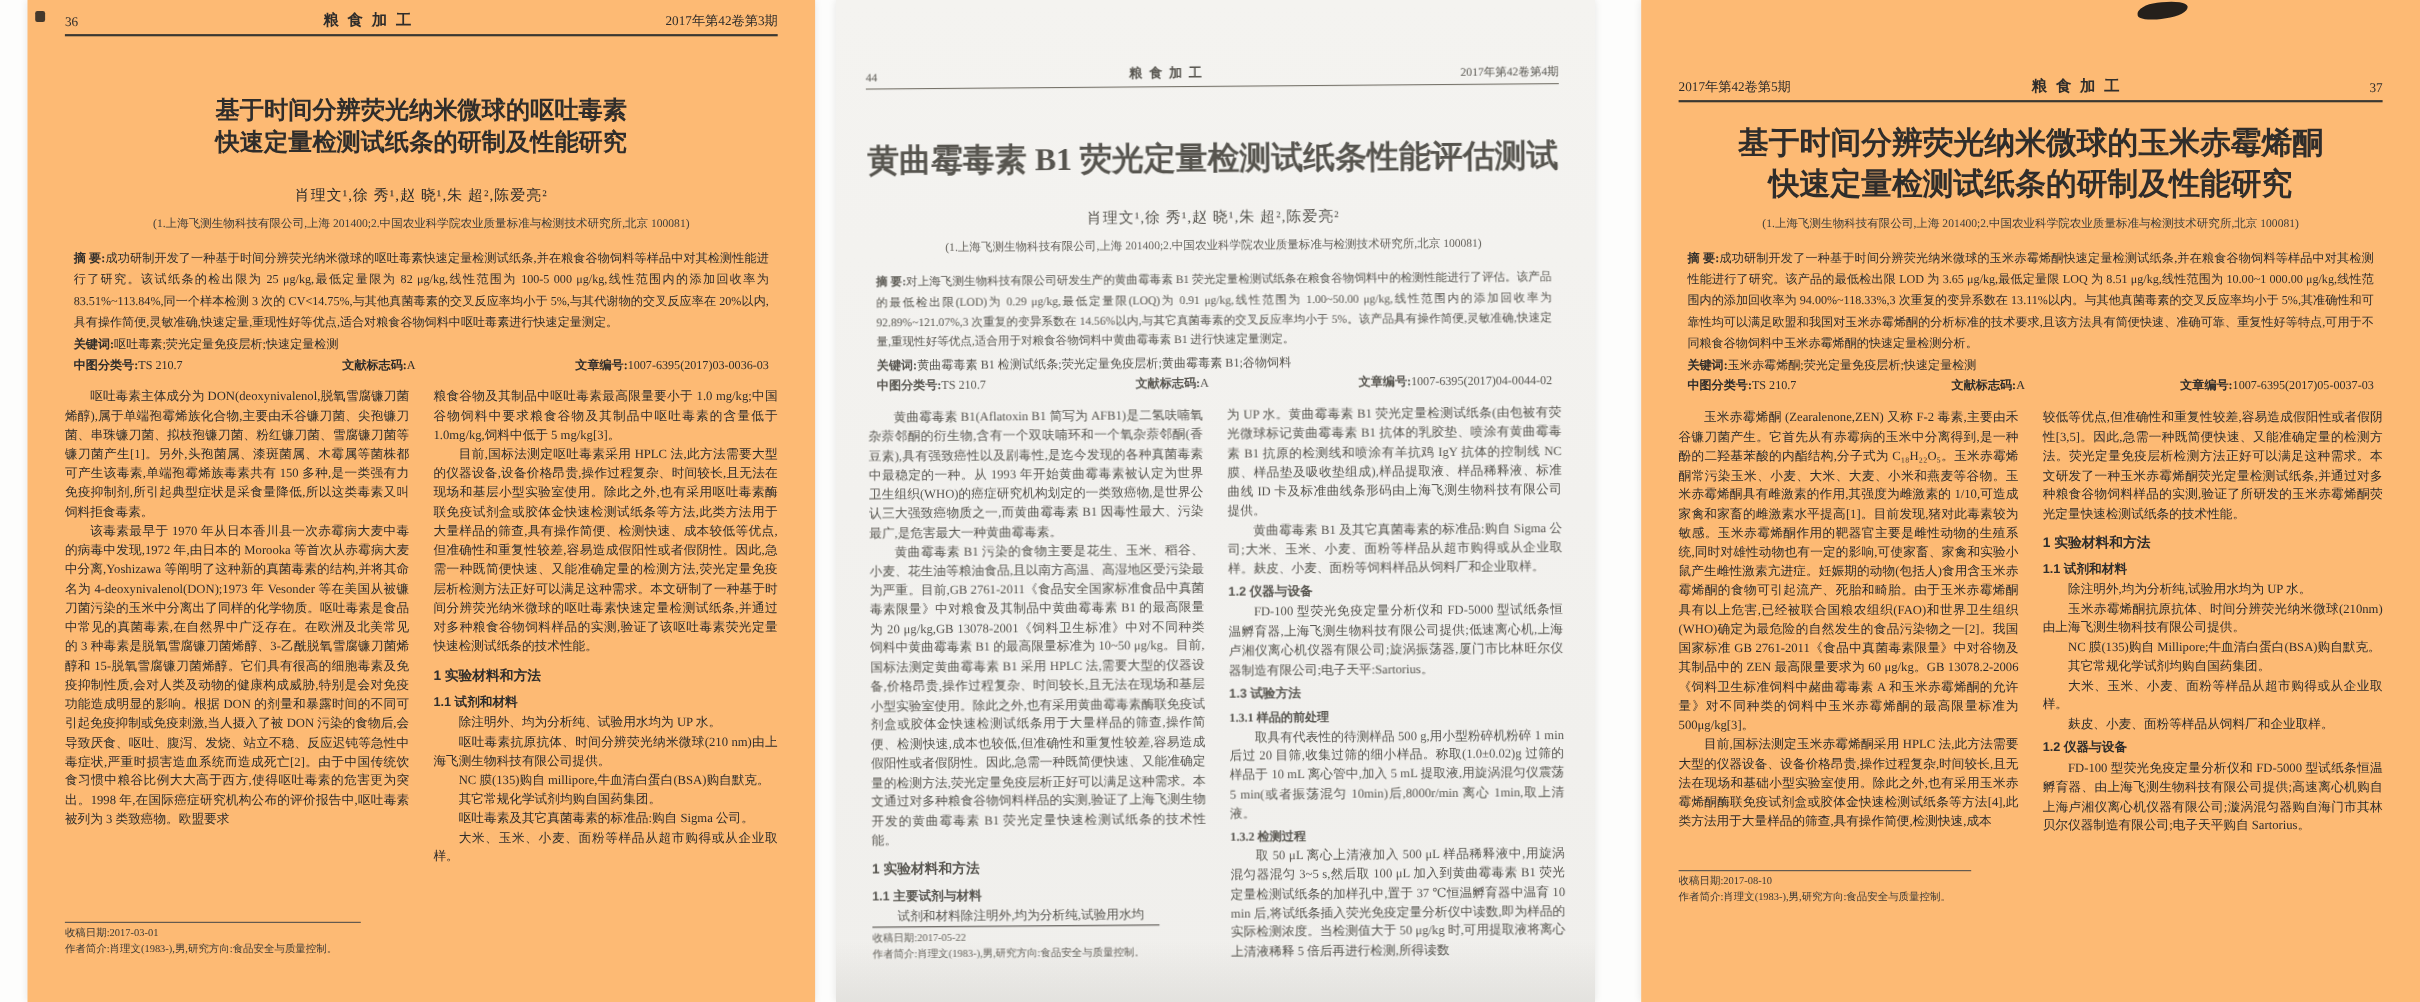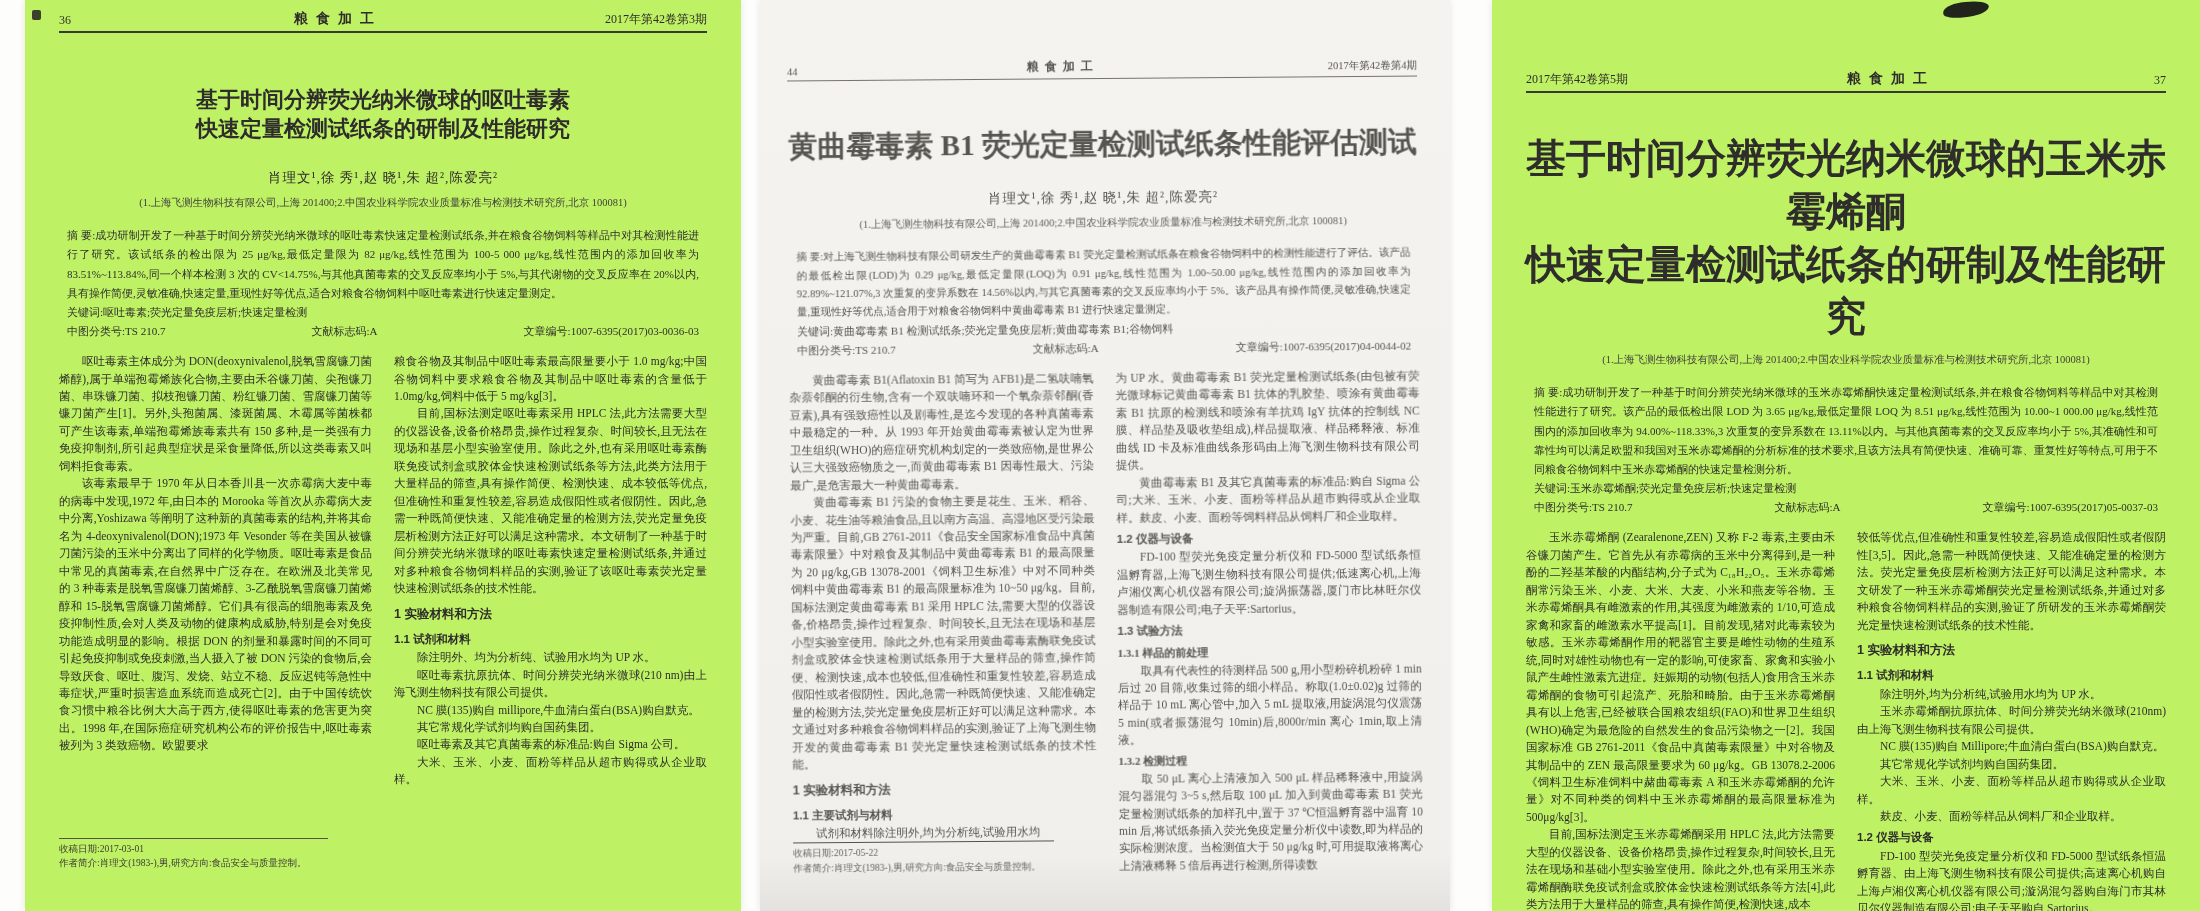--- a/index.html
+++ b/index.html
@@ -1,46 +1,46 @@
 <!DOCTYPE html>
 <html><head>
 <meta charset="utf-8">
 <style>
   * { margin:0; padding:0; box-sizing:border-box; }
   html,body { width:2200px; height:911px; overflow:hidden; background:#fdfdfc;
               font-family:"Liberation Serif","DejaVu Serif",serif; }
   .canvas { position:relative; width:2200px; height:911px; }
 
-  .page { position:absolute; top:0; height:911px; background:#bef264;
+  .page { position:absolute; top:0; height:911px; background:#fdba74;
           box-shadow:0 0 7px rgba(0,0,0,.10); overflow:hidden; color:#2f2d2b; }
   .page1 { left:25px;  width:716px; padding:10px 34px 0 34px; }
   .page2 { left:760px; width:690px; padding:58px 30px 0 30px;
            background:linear-gradient(#f4f3f0,#f0efec); color:#57554f; }
   .page2 .tilt { transform:rotate(-0.45deg); filter:blur(0.3px); }
   .page3 { left:1492px; width:708px; padding:70px 34px 0 34px; }
 
   .hdr { display:flex; align-items:flex-end; justify-content:space-between;
          font-size:12px; padding-bottom:3px; border-bottom:2px solid #3a3832; }
   .page2 .hdr { font-size:10.5px; border-bottom-width:1.5px; border-color:#767269; }
   .hdr-center { font-weight:bold; letter-spacing:8px; font-size:14px; }
   .page2 .hdr-center { font-size:12px; letter-spacing:6px; }
 
   .title { text-align:center; font-weight:bold; line-height:1.32; }
   .page1 .title { margin-top:52px; font-size:22px; }
   .page2 .title { margin-top:46px; font-size:29px; }
-  .page3 .title { margin-top:40px; font-size:40px; }
+  .page3 .title { margin-top:20px; font-size:28px; }
 
   .authors { text-align:center; font-size:13.5px; margin-top:26px; letter-spacing:1px; }
   .affil   { text-align:center; font-size:10.5px; margin-top:9px; color:#403e3a; }
   .page2 .affil { color:#63605a; }
 
   .abstract { margin-top:16px; padding:0 8px; font-size:11px; line-height:1.75;
               text-align:justify; }
   .page2 .abstract { font-size:10.5px; }
-  .abstract b, .kw b, .clc b { font-weight:normal; }
+  .abstract b, .kw b, .clc b { font-weight:bold; }
   .kw  { padding:0 8px; font-size:11px; margin-top:2px; }
   .clc { display:flex; justify-content:space-between; padding:0 8px; font-size:11px; margin-top:4px; }
 
   .body2col { display:flex; gap:22px; margin-top:14px; }
   .col { flex:1; font-size:11.5px; line-height:1.52; text-align:justify;
          display:flex; flex-direction:column; }
   .page1 .col { height:518px; } .page2 .col { height:468px; } .page3 .col { height:452px; }
   .p { text-indent:2em; }
   .p.noind { text-indent:0; }
   .h1s { font-weight:bold; font-size:12.5px; margin:7px 0 3px; font-family:"Liberation Sans",sans-serif; }

